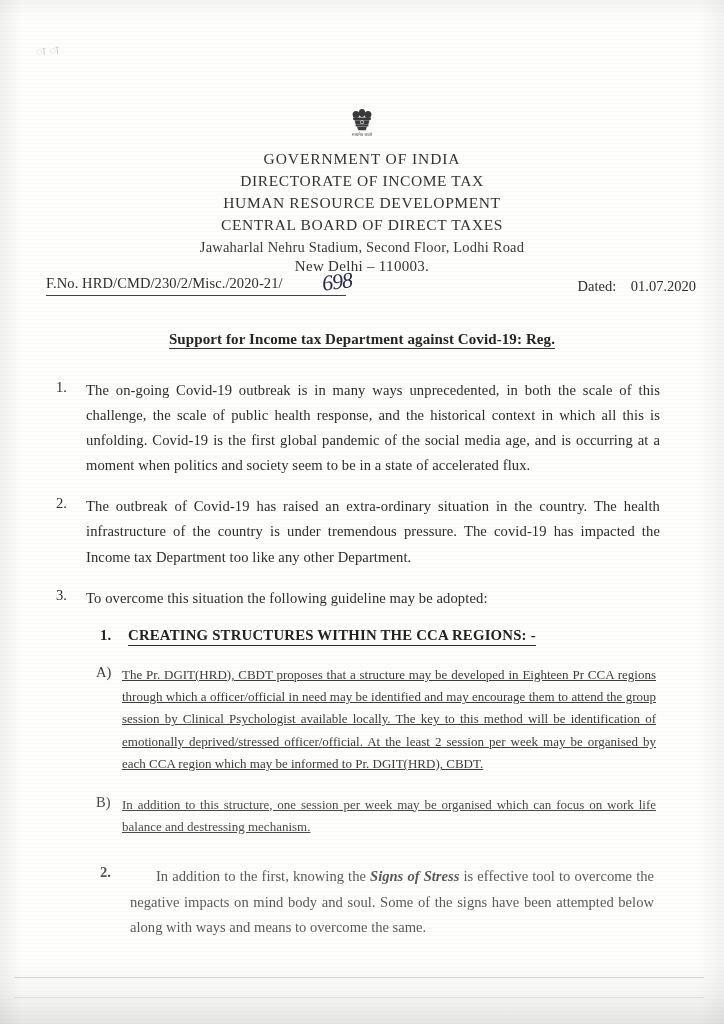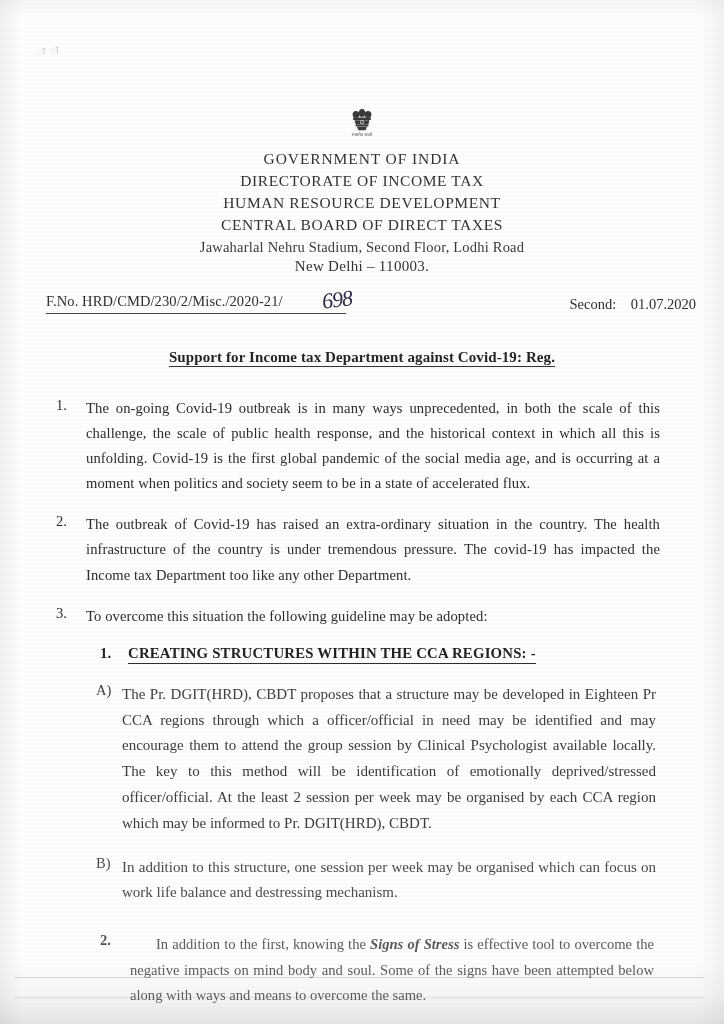--- a/index.html
+++ b/index.html
@@ -109,21 +109,20 @@
   .city-line {
     font-size: 15px;
     color: #333;
     margin-top: 2px;
     letter-spacing: 0.3px;
   }
 
   
   .ref-row {
     position: relative;
-    margin-top: 18px;
     padding: 0 34px 0 46px;
     height: 26px;
   }
   .fno {
     position: absolute;
     left: 46px;
     top: 0;
     font-size: 14.5px;
     color: #2e2e2e;
     letter-spacing: 0.1px;
@@ -220,24 +219,25 @@
     padding-right: 4px;
   }
   .lettered .ltr {
     width: 26px;
     flex: 0 0 26px;
     font-size: 14.5px;
     color: #2c2c2c;
   }
   .lettered .ltxt {
     flex: 1;
-    font-size: 15px;
+    font-size: 13px;
     line-height: 1.72;
     text-align: justify;
     color: #2c2c2c;
+    text-decoration: underline;
   }
 
   .closing {
     display: flex;
     margin: 26px 0 0 44px;
     padding-right: 6px;
   }
   .closing .cnum {
     width: 30px;
     flex: 0 0 30px;
@@ -295,21 +295,21 @@
     <div class="gov-line">CENTRAL BOARD OF DIRECT TAXES</div>
     <div class="addr-line">Jawaharlal Nehru Stadium, Second Floor, Lodhi Road</div>
     <div class="city-line">New Delhi – 110003.</div>
   </div>
 
   <div class="ref-row">
     <div class="fno">F.No. HRD/CMD/230/2/Misc./2020-21/</div>
     <div class="fno-underline"></div>
     <div class="hand-number">698</div>
     <div class="dated">
-      <span>Second:</span>
+      <span>Dated:</span>
       &nbsp;&nbsp;
       <span>01.07.2020</span>
     </div>
   </div>
 
   <div class="subject">
     <span>Support for Income tax Department against Covid-19: Reg.</span>
   </div>
 
   <div class="body">

